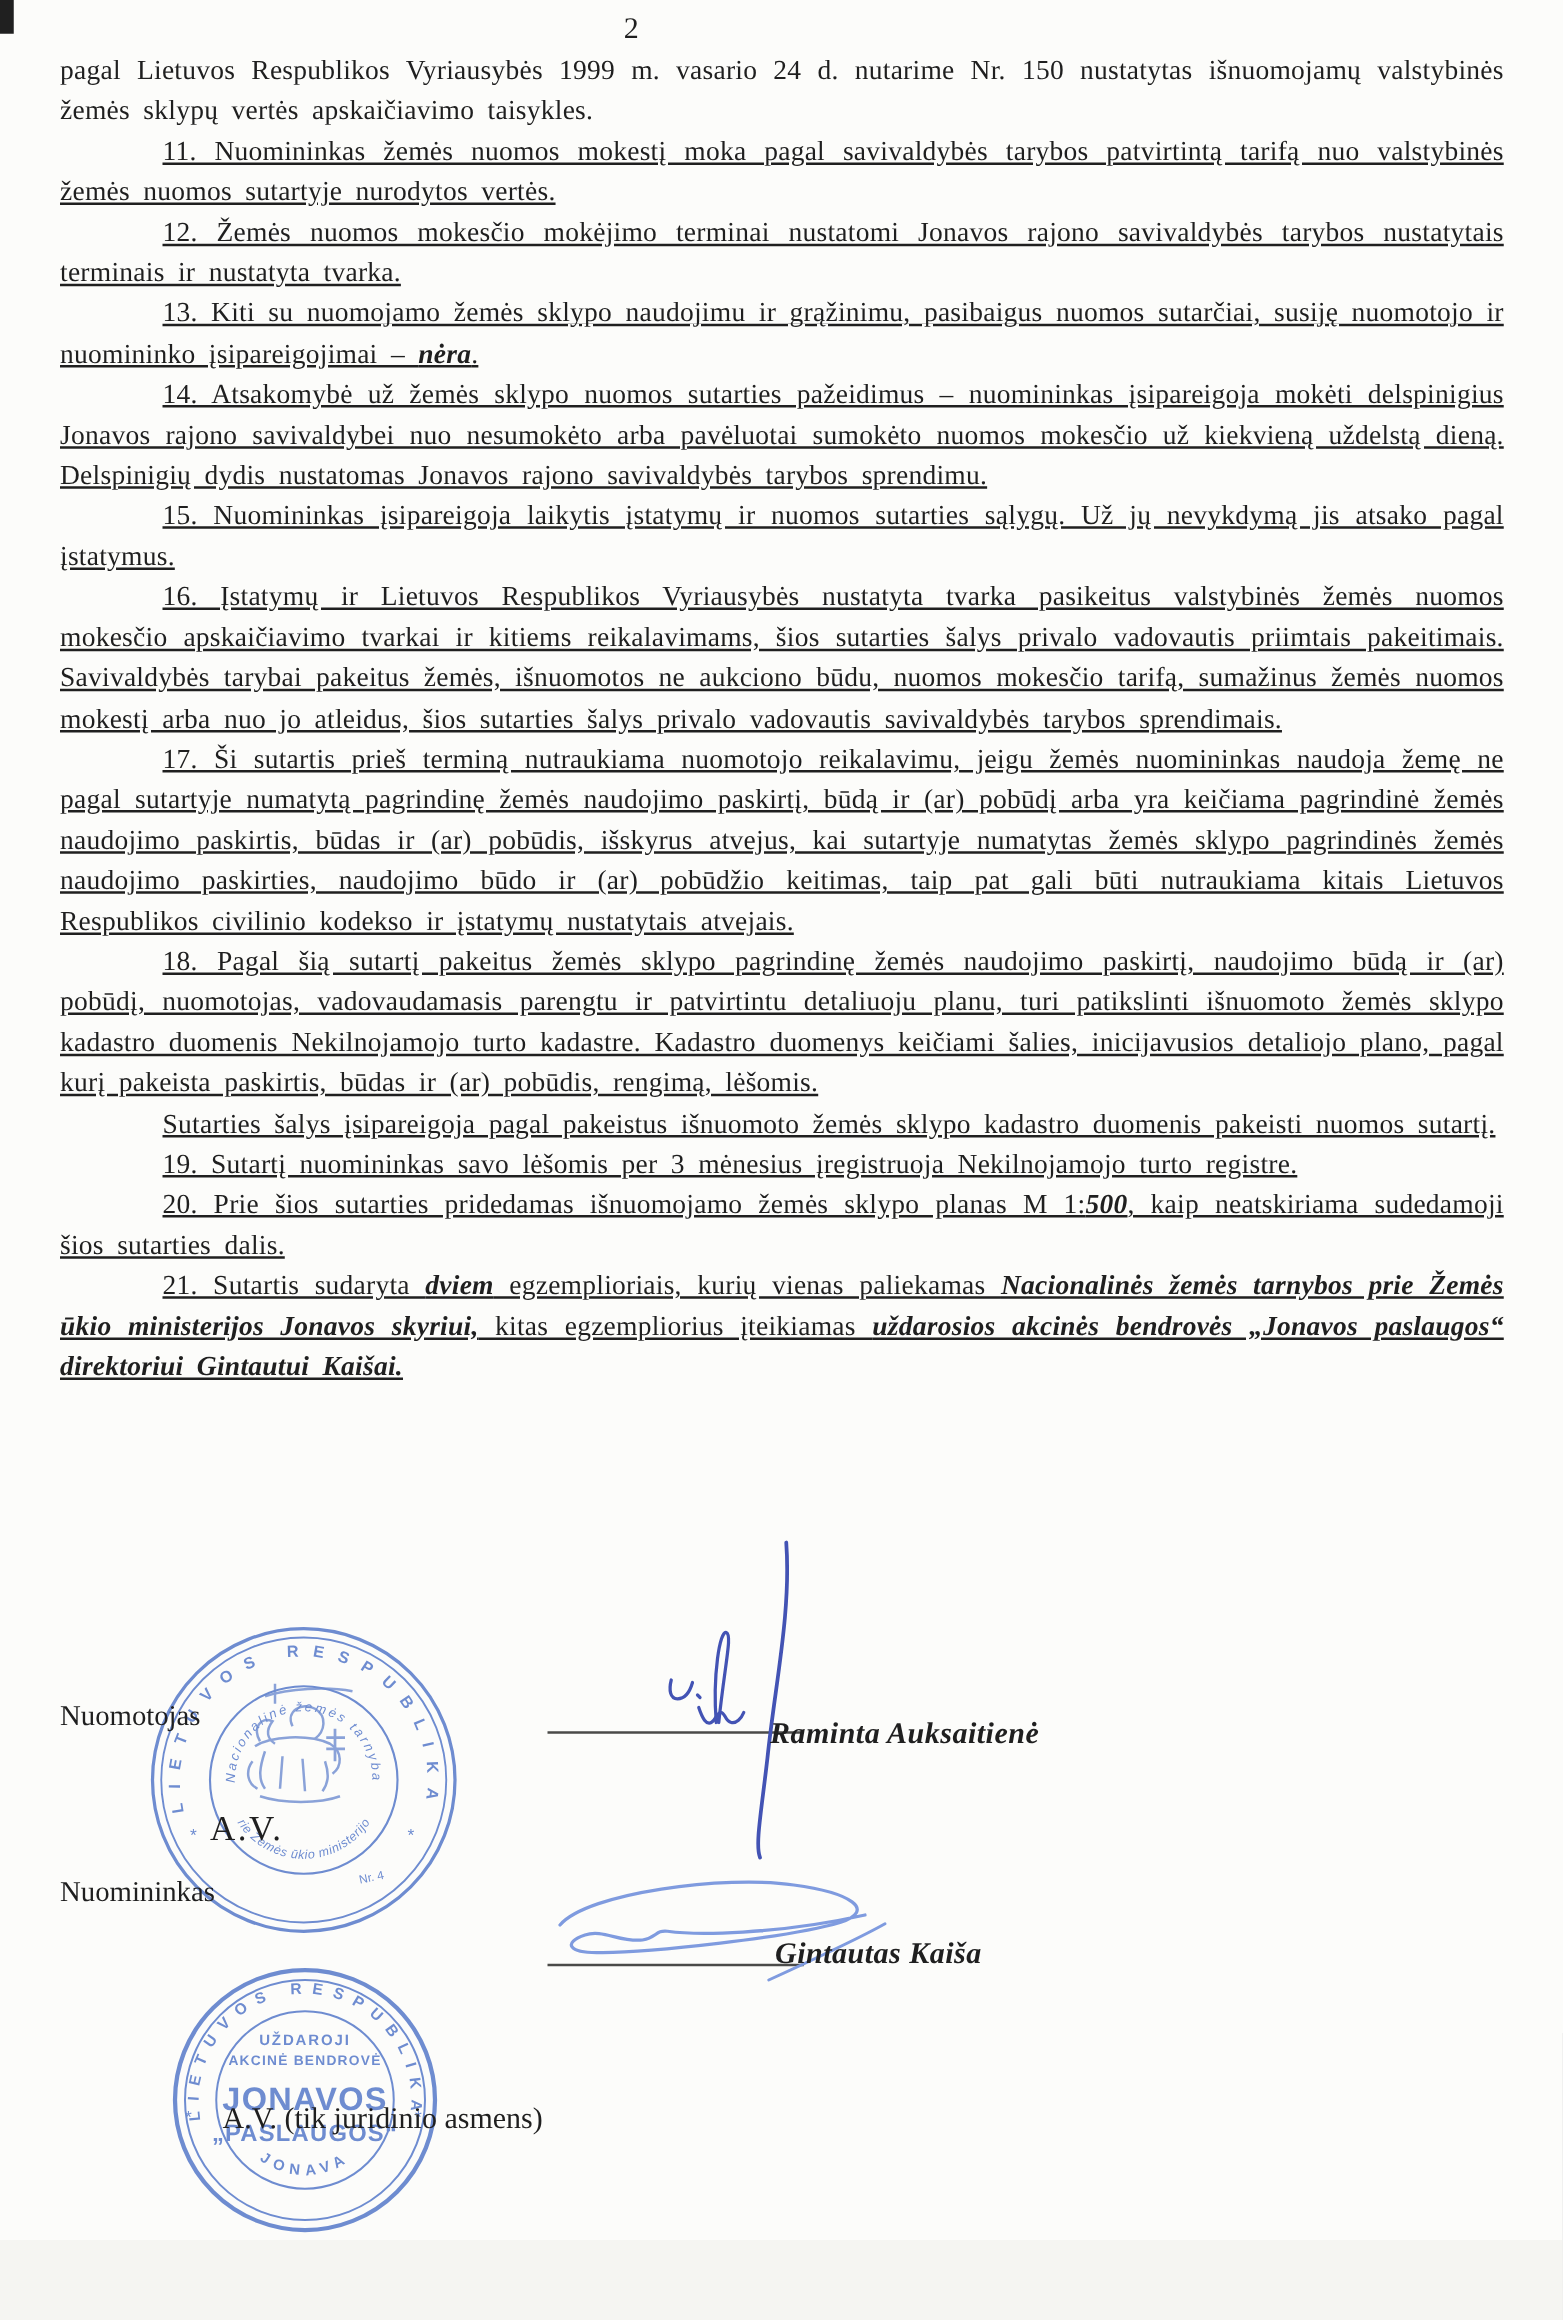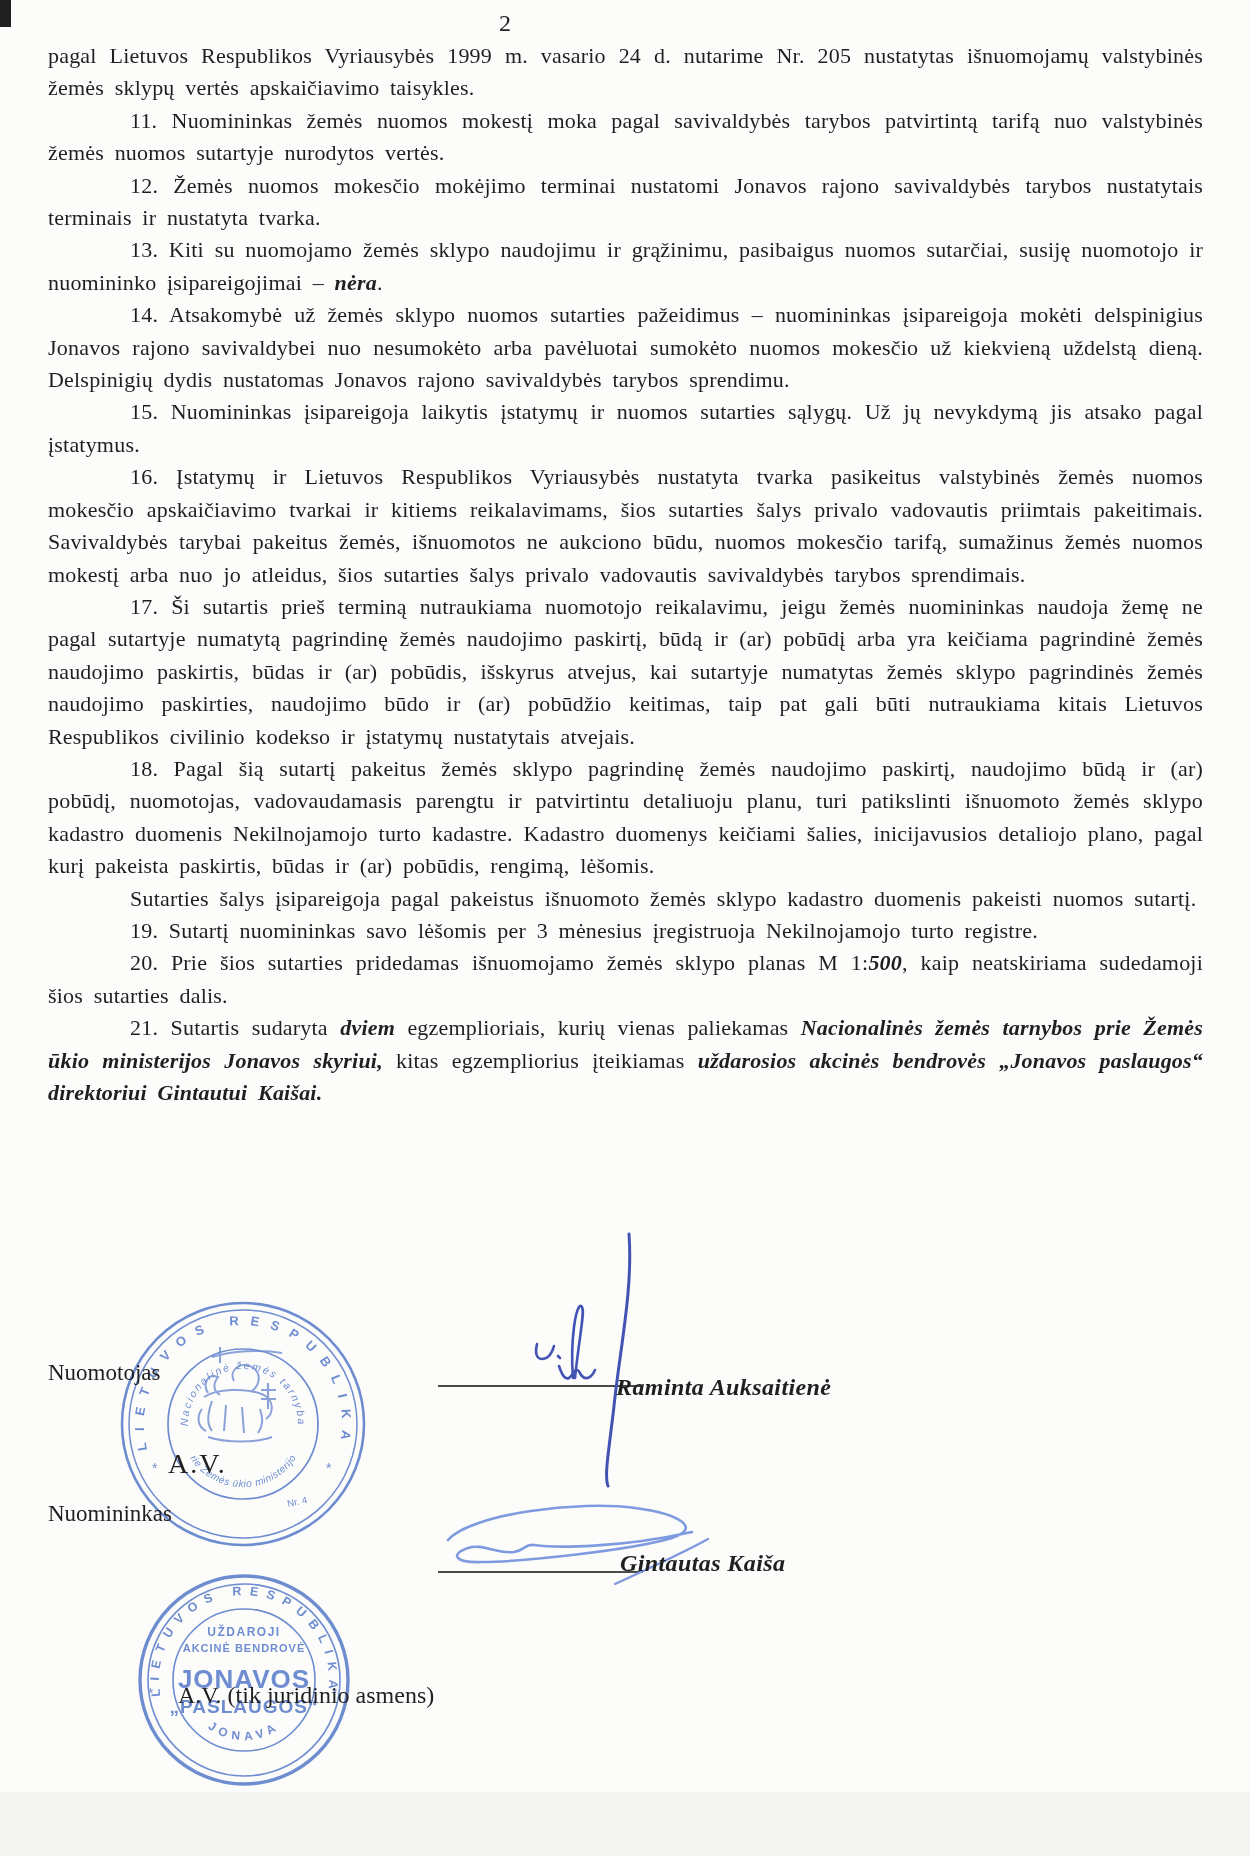--- a/index.html
+++ b/index.html
@@ -12,21 +12,21 @@
   .page{
     position:relative;width:1250px;height:1856px;margin:0 auto;
     background:#fcfcfa;overflow:hidden;
     font-family:"Liberation Serif", serif;color:var(--text-black);
   }
   .corner-mark{position:absolute;left:0;top:0;width:11px;height:27px;background:#202020;}
   .bottom-shade{position:absolute;left:0;bottom:0;width:100%;height:64px;background:#f3f3f0;opacity:.8;}
   .page-number{position:absolute;top:10px;left:0;width:1010px;text-align:center;font-size:24px;}
   .doc-body{position:absolute;top:40px;left:48px;width:1155px;}
   .para{margin:0;font-size:22px;line-height:32.4px;text-align:justify;word-spacing:5px;letter-spacing:.2px;}
-  .para.indent{text-indent:82px;}
+  .para.indent{text-indent:82px;text-decoration:underline;}
   .bi{font-weight:bold;font-style:italic;}
   .sig-label{position:absolute;font-size:23px;z-index:3;}
   .sig-name{position:absolute;font-size:24px;font-weight:bold;font-style:italic;letter-spacing:.4px;z-index:3;}
   .sig-line{position:absolute;width:205px;border-top:2px solid #4a4a48;z-index:2;}
   .av{position:absolute;font-size:28px;letter-spacing:2px;z-index:4;text-align:right;}
   .av-note{position:absolute;font-size:24px;z-index:4;}
   .stamp{position:absolute;opacity:.88;filter:blur(.4px);z-index:1;}
   .stamp circle,.stamp path{fill:none;stroke:var(--stamp-blue);}
   .stamp text{fill:var(--stamp-blue);font-family:"Liberation Sans", sans-serif;}
   .ring-text{font-size:13px;letter-spacing:11px;font-weight:bold;}
@@ -49,21 +49,21 @@
 <body>
 
 <div class="page">
 
   <div class="corner-mark"></div>
   <div class="bottom-shade"></div>
 
   <div class="page-number">2</div>
 
   <div class="doc-body">
-      <p class="para"><span>pagal Lietuvos Respublikos Vyriausybės 1999 m. vasario 24 d. nutarime Nr. 205 nustatytas išnuomojamų valstybinės žemės sklypų vertės apskaičiavimo taisykles.</span></p>
+      <p class="para"><span>pagal Lietuvos Respublikos Vyriausybės 1999 m. vasario 24 d. nutarime Nr. 150 nustatytas išnuomojamų valstybinės žemės sklypų vertės apskaičiavimo taisykles.</span></p>
       <p class="para indent"><span>11. Nuomininkas žemės nuomos mokestį moka pagal savivaldybės tarybos patvirtintą tarifą nuo valstybinės žemės nuomos sutartyje nurodytos vertės.</span></p>
       <p class="para indent"><span>12. Žemės nuomos mokesčio mokėjimo terminai nustatomi Jonavos rajono savivaldybės tarybos nustatytais terminais ir nustatyta tvarka.</span></p>
       <p class="para indent"><span>13. Kiti su nuomojamo žemės sklypo naudojimu ir grąžinimu, pasibaigus nuomos sutarčiai, susiję nuomotojo ir nuomininko įsipareigojimai – </span><span class="bi">nėra</span><span>.</span></p>
       <p class="para indent"><span>14. Atsakomybė už žemės sklypo nuomos sutarties pažeidimus – nuomininkas įsipareigoja mokėti delspinigius Jonavos rajono savivaldybei nuo nesumokėto arba pavėluotai sumokėto nuomos mokesčio už kiekvieną uždelstą dieną. Delspinigių dydis nustatomas Jonavos rajono savivaldybės tarybos sprendimu.</span></p>
       <p class="para indent"><span>15. Nuomininkas įsipareigoja laikytis įstatymų ir nuomos sutarties sąlygų. Už jų nevykdymą jis atsako pagal įstatymus.</span></p>
       <p class="para indent"><span>16. Įstatymų ir Lietuvos Respublikos Vyriausybės nustatyta tvarka pasikeitus valstybinės žemės nuomos mokesčio apskaičiavimo tvarkai ir kitiems reikalavimams, šios sutarties šalys privalo vadovautis priimtais pakeitimais. Savivaldybės tarybai pakeitus žemės, išnuomotos ne aukciono būdu, nuomos mokesčio tarifą, sumažinus žemės nuomos mokestį arba nuo jo atleidus, šios sutarties šalys privalo vadovautis savivaldybės tarybos sprendimais.</span></p>
       <p class="para indent"><span>17. Ši sutartis prieš terminą nutraukiama nuomotojo reikalavimu, jeigu žemės nuomininkas naudoja žemę ne pagal sutartyje numatytą pagrindinę žemės naudojimo paskirtį, būdą ir (ar) pobūdį arba yra keičiama pagrindinė žemės naudojimo paskirtis, būdas ir (ar) pobūdis, išskyrus atvejus, kai sutartyje numatytas žemės sklypo pagrindinės žemės naudojimo paskirties, naudojimo būdo ir (ar) pobūdžio keitimas, taip pat gali būti nutraukiama kitais Lietuvos Respublikos civilinio kodekso ir įstatymų nustatytais atvejais.</span></p>
       <p class="para indent"><span>18. Pagal šią sutartį pakeitus žemės sklypo pagrindinę žemės naudojimo paskirtį, naudojimo būdą ir (ar) pobūdį, nuomotojas, vadovaudamasis parengtu ir patvirtintu detaliuoju planu, turi patikslinti išnuomoto žemės sklypo kadastro duomenis Nekilnojamojo turto kadastre. Kadastro duomenys keičiami šalies, inicijavusios detaliojo plano, pagal kurį pakeista paskirtis, būdas ir (ar) pobūdis, rengimą, lėšomis.</span></p>
       <p class="para indent"><span>Sutarties šalys įsipareigoja pagal pakeistus išnuomoto žemės sklypo kadastro duomenis pakeisti nuomos sutartį.</span></p>
       <p class="para indent"><span>19. Sutartį nuomininkas savo lėšomis per 3 mėnesius įregistruoja Nekilnojamojo turto registre.</span></p>

